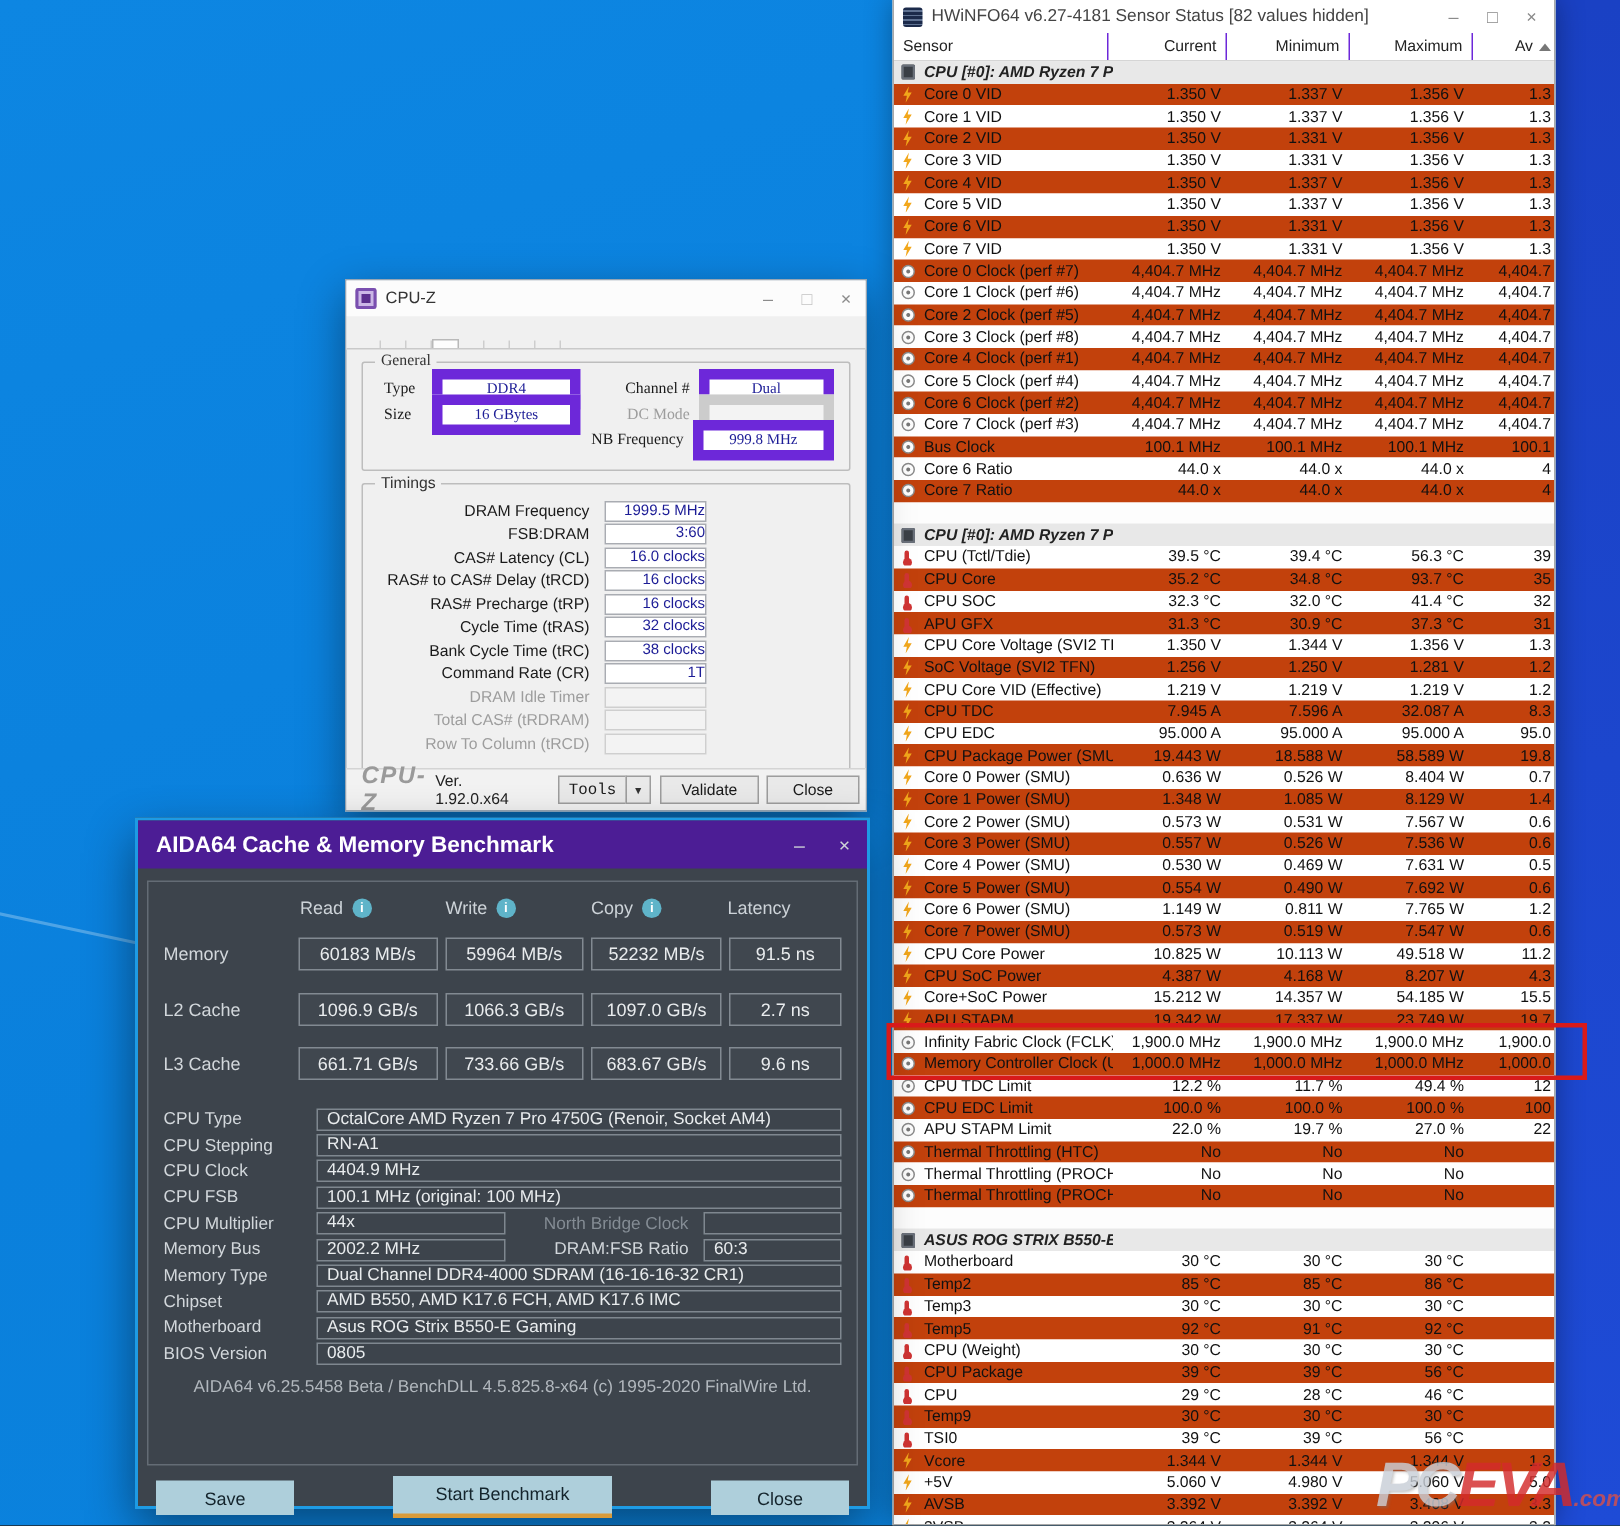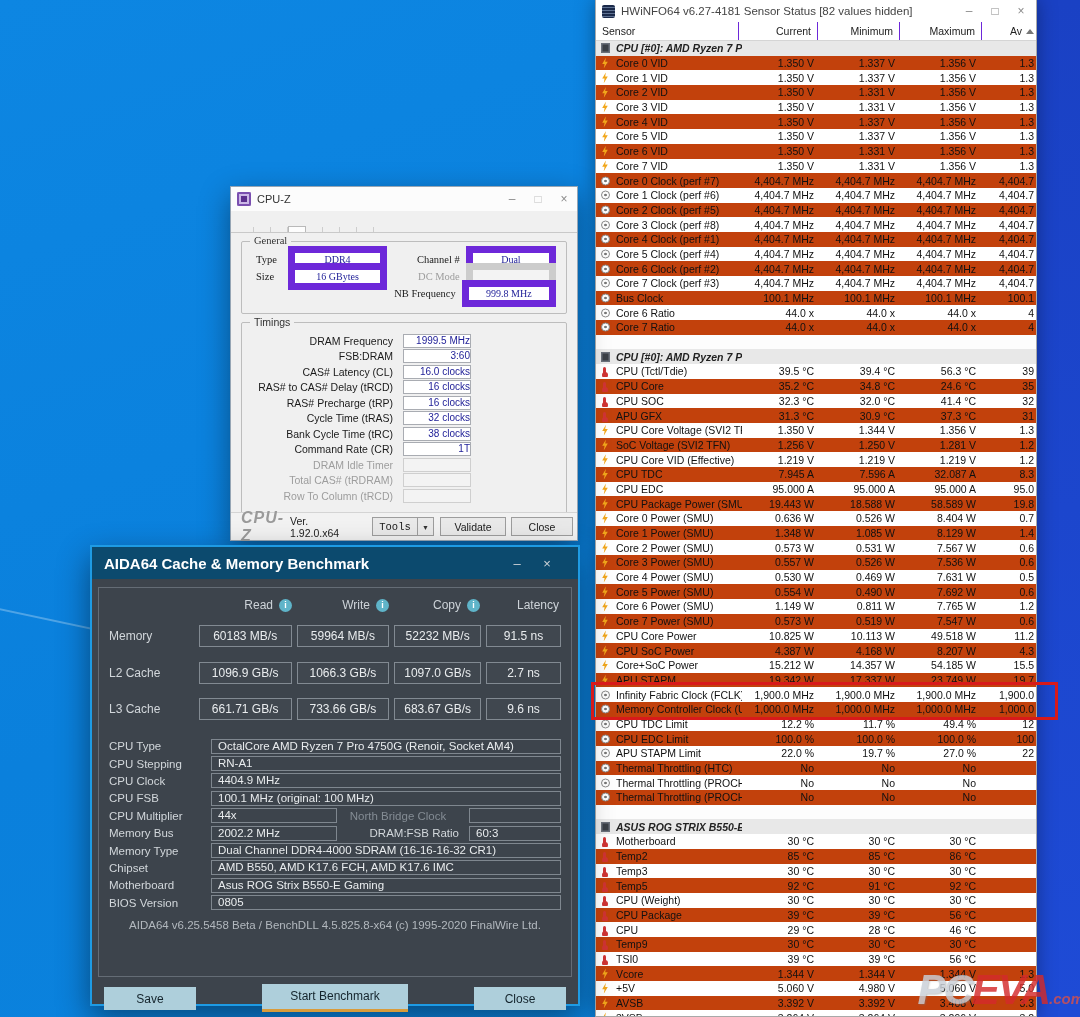--- a/index.html
+++ b/index.html
@@ -95,44 +95,44 @@
     font-size:10.5px;cursor:pointer;box-sizing:border-box;margin-left:28px;}
   .btn-tools{width:46px;font-family:"Liberation Mono",monospace;}
   .btn-drop{width:17px;margin-left:-1px;font-size:7px;color:#333;}
   .btn-validate{width:66px;margin-left:6px;}
   .btn-czclose{width:62px;margin-left:5px;}
 
   
   #aida{position:absolute;left:90px;top:545px;width:490px;height:461px;box-sizing:border-box;
     background:#3d444c;border:2px solid #1e9be4;box-shadow:0 12px 30px rgba(0,0,0,.45);z-index:20;
     color:#dde1e5;}
-  .ai-titlebar{height:32px;display:flex;align-items:center;background:#0c4a6e;padding:0 16px 0 12px;}
+  .ai-titlebar{height:32px;display:flex;align-items:center;background:#4c1d95;padding:0 0 0 12px;}
   .ai-title{flex:1;font-size:15px;font-weight:bold;color:#fff;}
   .ai-titlebar .wc{color:#cfd4d8;width:30px;font-size:13px;}
   .ai-panel{margin:8px 6px 0;border:1px solid #667029;border:1px solid #646c75;padding:4px 10px 6px;height:378px;box-sizing:content-box;}
   .bench-head{display:flex;align-items:center;height:26px;font-size:12px;color:#cdd3d8;}
   .bh-spacer{width:86px;}
-  .bh-cell{display:flex;align-items:center;justify-content:flex-end;margin-left:5px;}
+  .bh-cell{display:flex;align-items:center;justify-content:flex-start;margin-left:5px;}
   .bh-1{width:92px;}.bh-2{width:92px;}.bh-3{width:86px;}.bh-4{width:74px;}
   .info-icon{display:inline-block;width:13px;height:13px;line-height:13px;border-radius:50%;
     background:#5fb4c9;color:#fff;font-size:9px;font-weight:bold;text-align:center;margin-left:6px;cursor:pointer;}
   .bench-row{display:flex;align-items:center;height:36.5px;}
   .bench-label{width:86px;font-size:12px;color:#d2d7db;}
   .bench-box{height:20px;line-height:20px;border:1px solid #828a92;text-align:center;font-size:12px;
     color:#e9ecee;margin-left:5px;background:rgba(255,255,255,.02);}
   .bb-1{width:92px;}.bb-2{width:92px;}.bb-3{width:86px;}.bb-4{width:74px;}
   #aida-info{margin-top:10px;}
   .info-row{display:flex;align-items:center;height:17.4px;font-size:11.5px;}
   .info-label{width:102px;color:#d2d7db;white-space:nowrap;}
   .info-box{height:13px;line-height:13px;border:1px solid #7f878f;padding:0 6px;font-size:11.5px;
     color:#e9ecee;white-space:nowrap;overflow:hidden;}
   .info-row.type-full .v1{flex:1;}
   .info-row.type-dual .v1,.info-row.type-dualdim .v1{width:112px;}
   .info-label2{flex:1;text-align:right;padding-right:10px;color:#d2d7db;}
-  .info-row.type-dualdim .info-label2{color:#848c94;text-align:center;}
+  .info-row.type-dualdim .info-label2{color:#848c94;}
   .v2{width:78px;}
   .ai-copyright{margin-top:8px;text-align:center;font-size:11.5px;color:#b2b8be;}
   .ai-footer{display:flex;align-items:center;justify-content:space-between;padding:7px 12px 0;}
   .aida-btn{height:23px;line-height:23px;text-align:center;background:#aecfdb;color:#14242c;
     font-size:12px;cursor:pointer;border:none;}
   .btn-save{width:92px;}
   .btn-start{width:134px;border-bottom:3px solid #d99b3a;box-sizing:content-box;}
   .btn-aiclose{width:92px;}
 
   
@@ -401,21 +401,21 @@
           <span class="c-val c-max">56.3 °C</span>
           <span class="c-val c-avg">39</span>
         </div>
         <div class="hw-row type-row odd">
           <span class="c-label">
             <i class="ic icon-temp"></i>
             <span class="lbl">CPU Core</span>
           </span>
           <span class="c-val">35.2 °C</span>
           <span class="c-val c-min">34.8 °C</span>
-          <span class="c-val c-max">24.6 °C</span>
+          <span class="c-val c-max">93.7 °C</span>
           <span class="c-val c-avg">35</span>
         </div>
         <div class="hw-row type-row">
           <span class="c-label">
             <i class="ic icon-temp"></i>
             <span class="lbl">CPU SOC</span>
           </span>
           <span class="c-val">32.3 °C</span>
           <span class="c-val c-min">32.0 °C</span>
           <span class="c-val c-max">41.4 °C</span>

